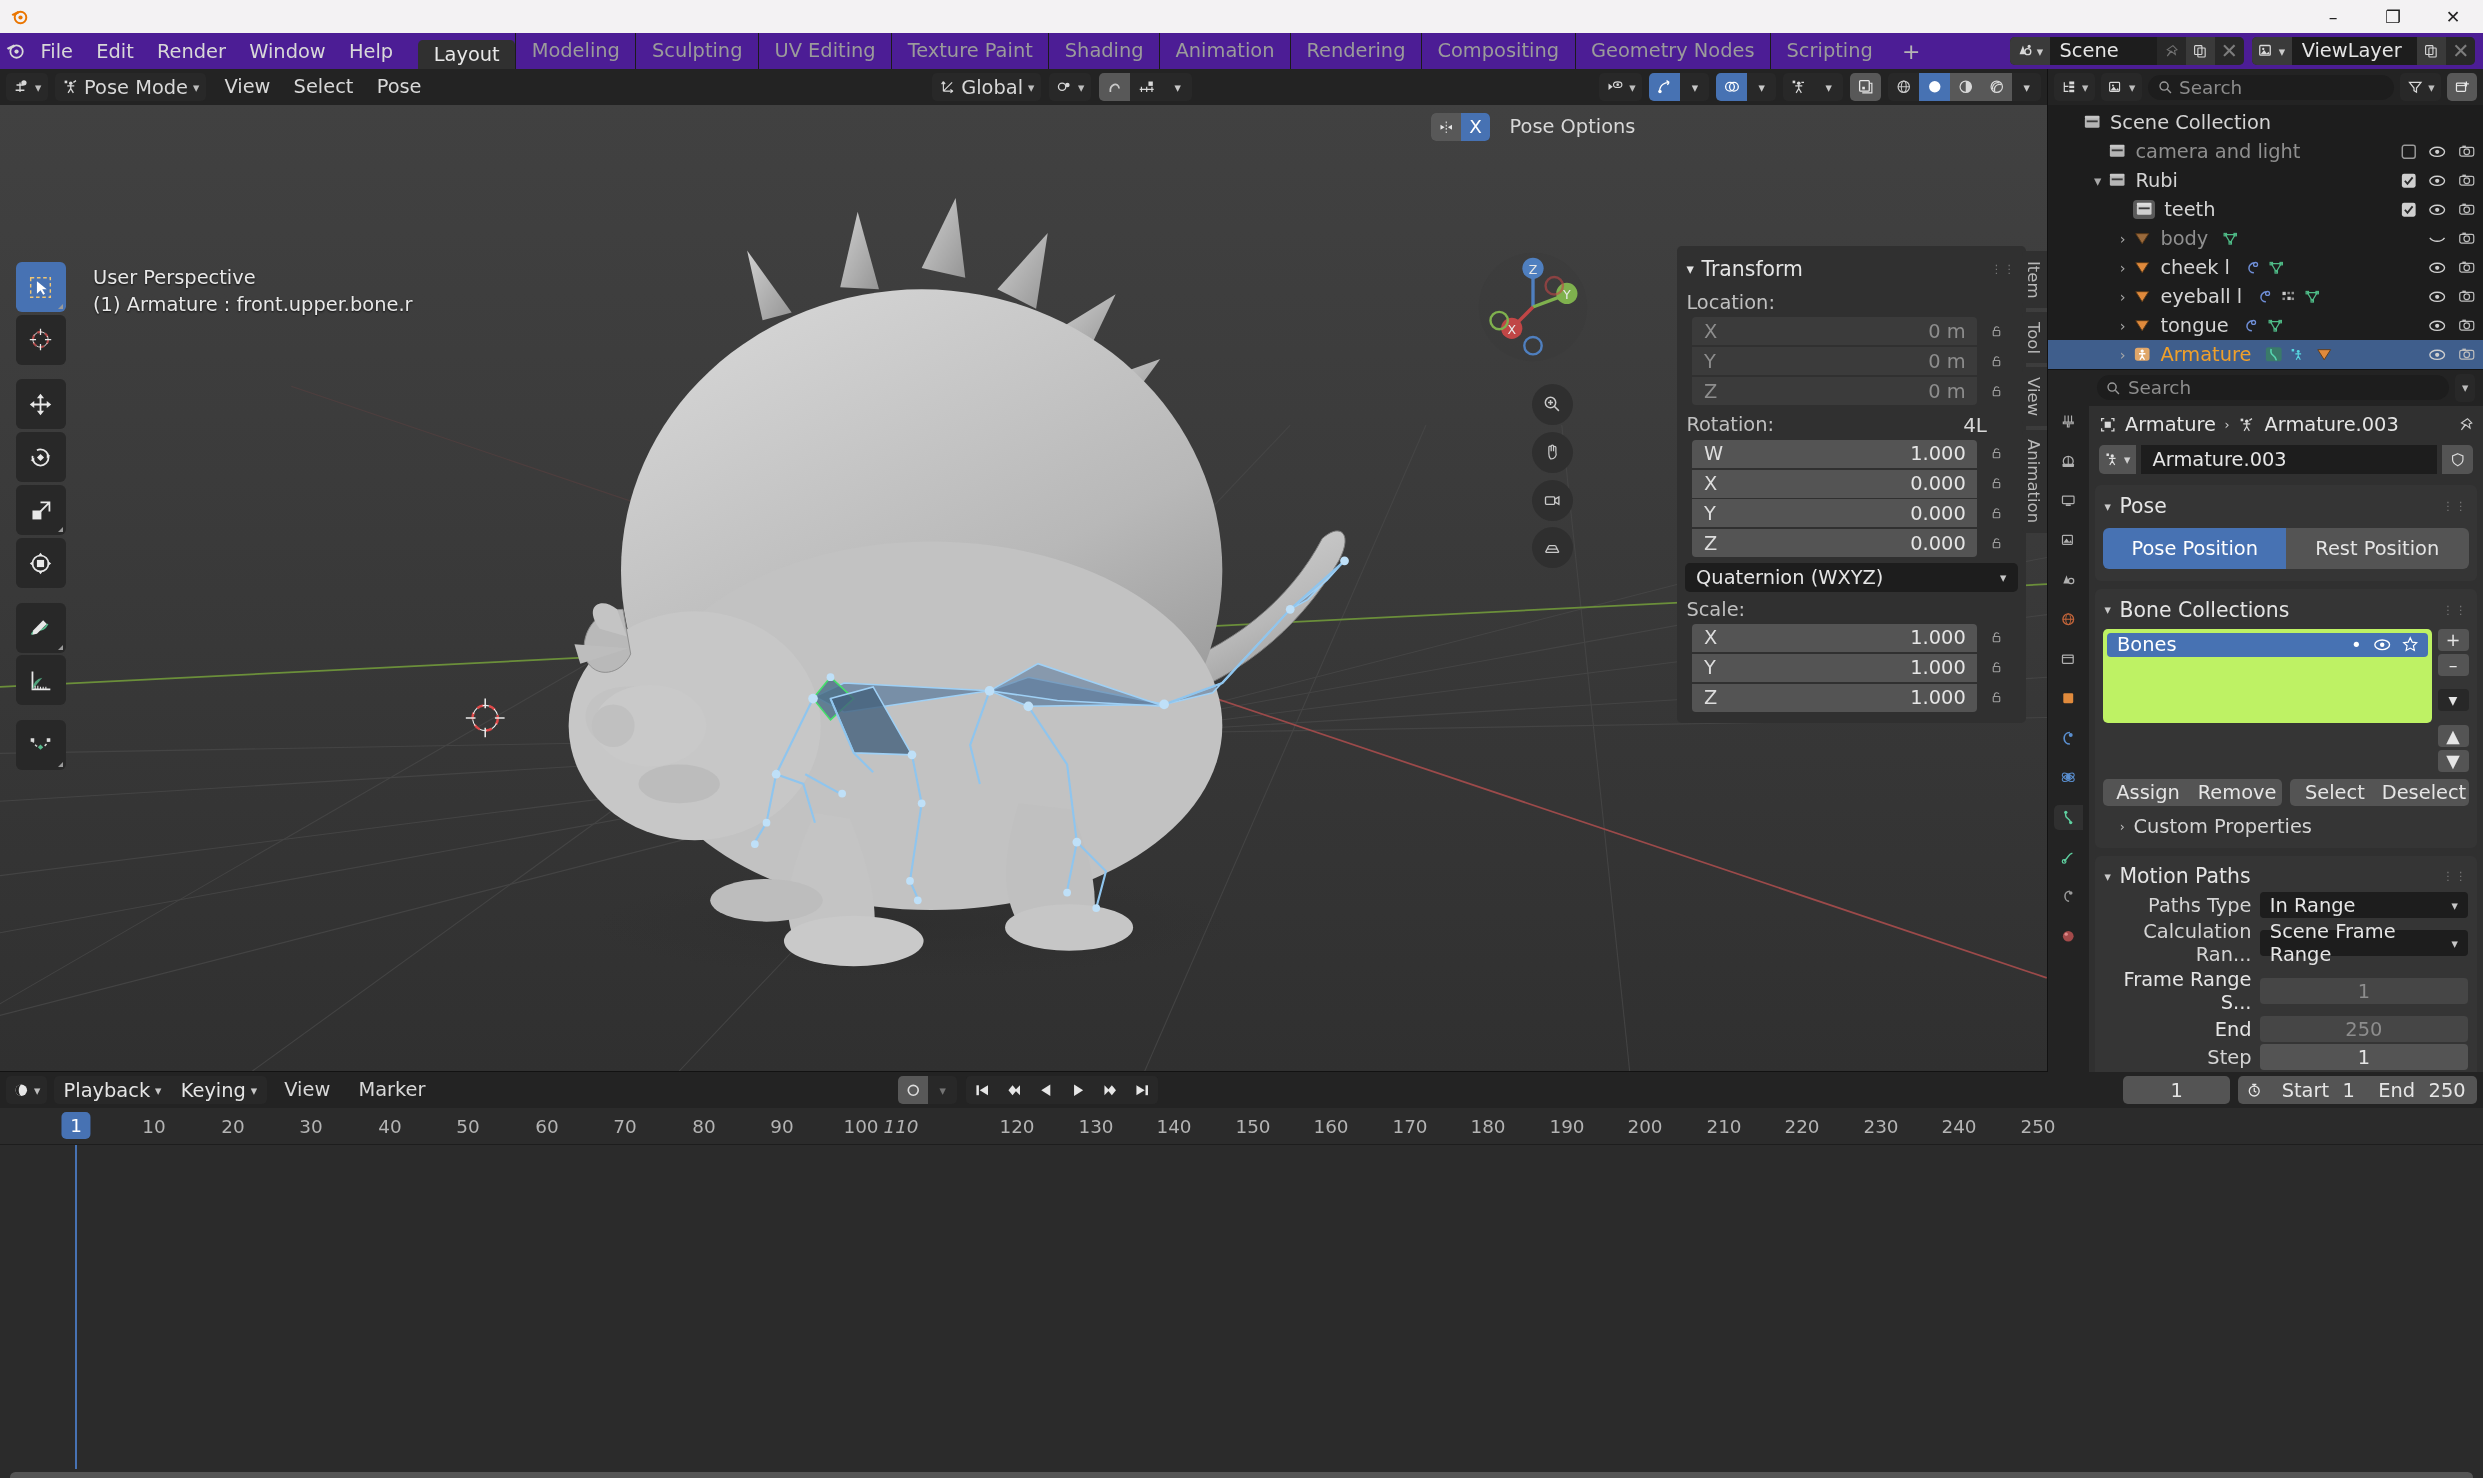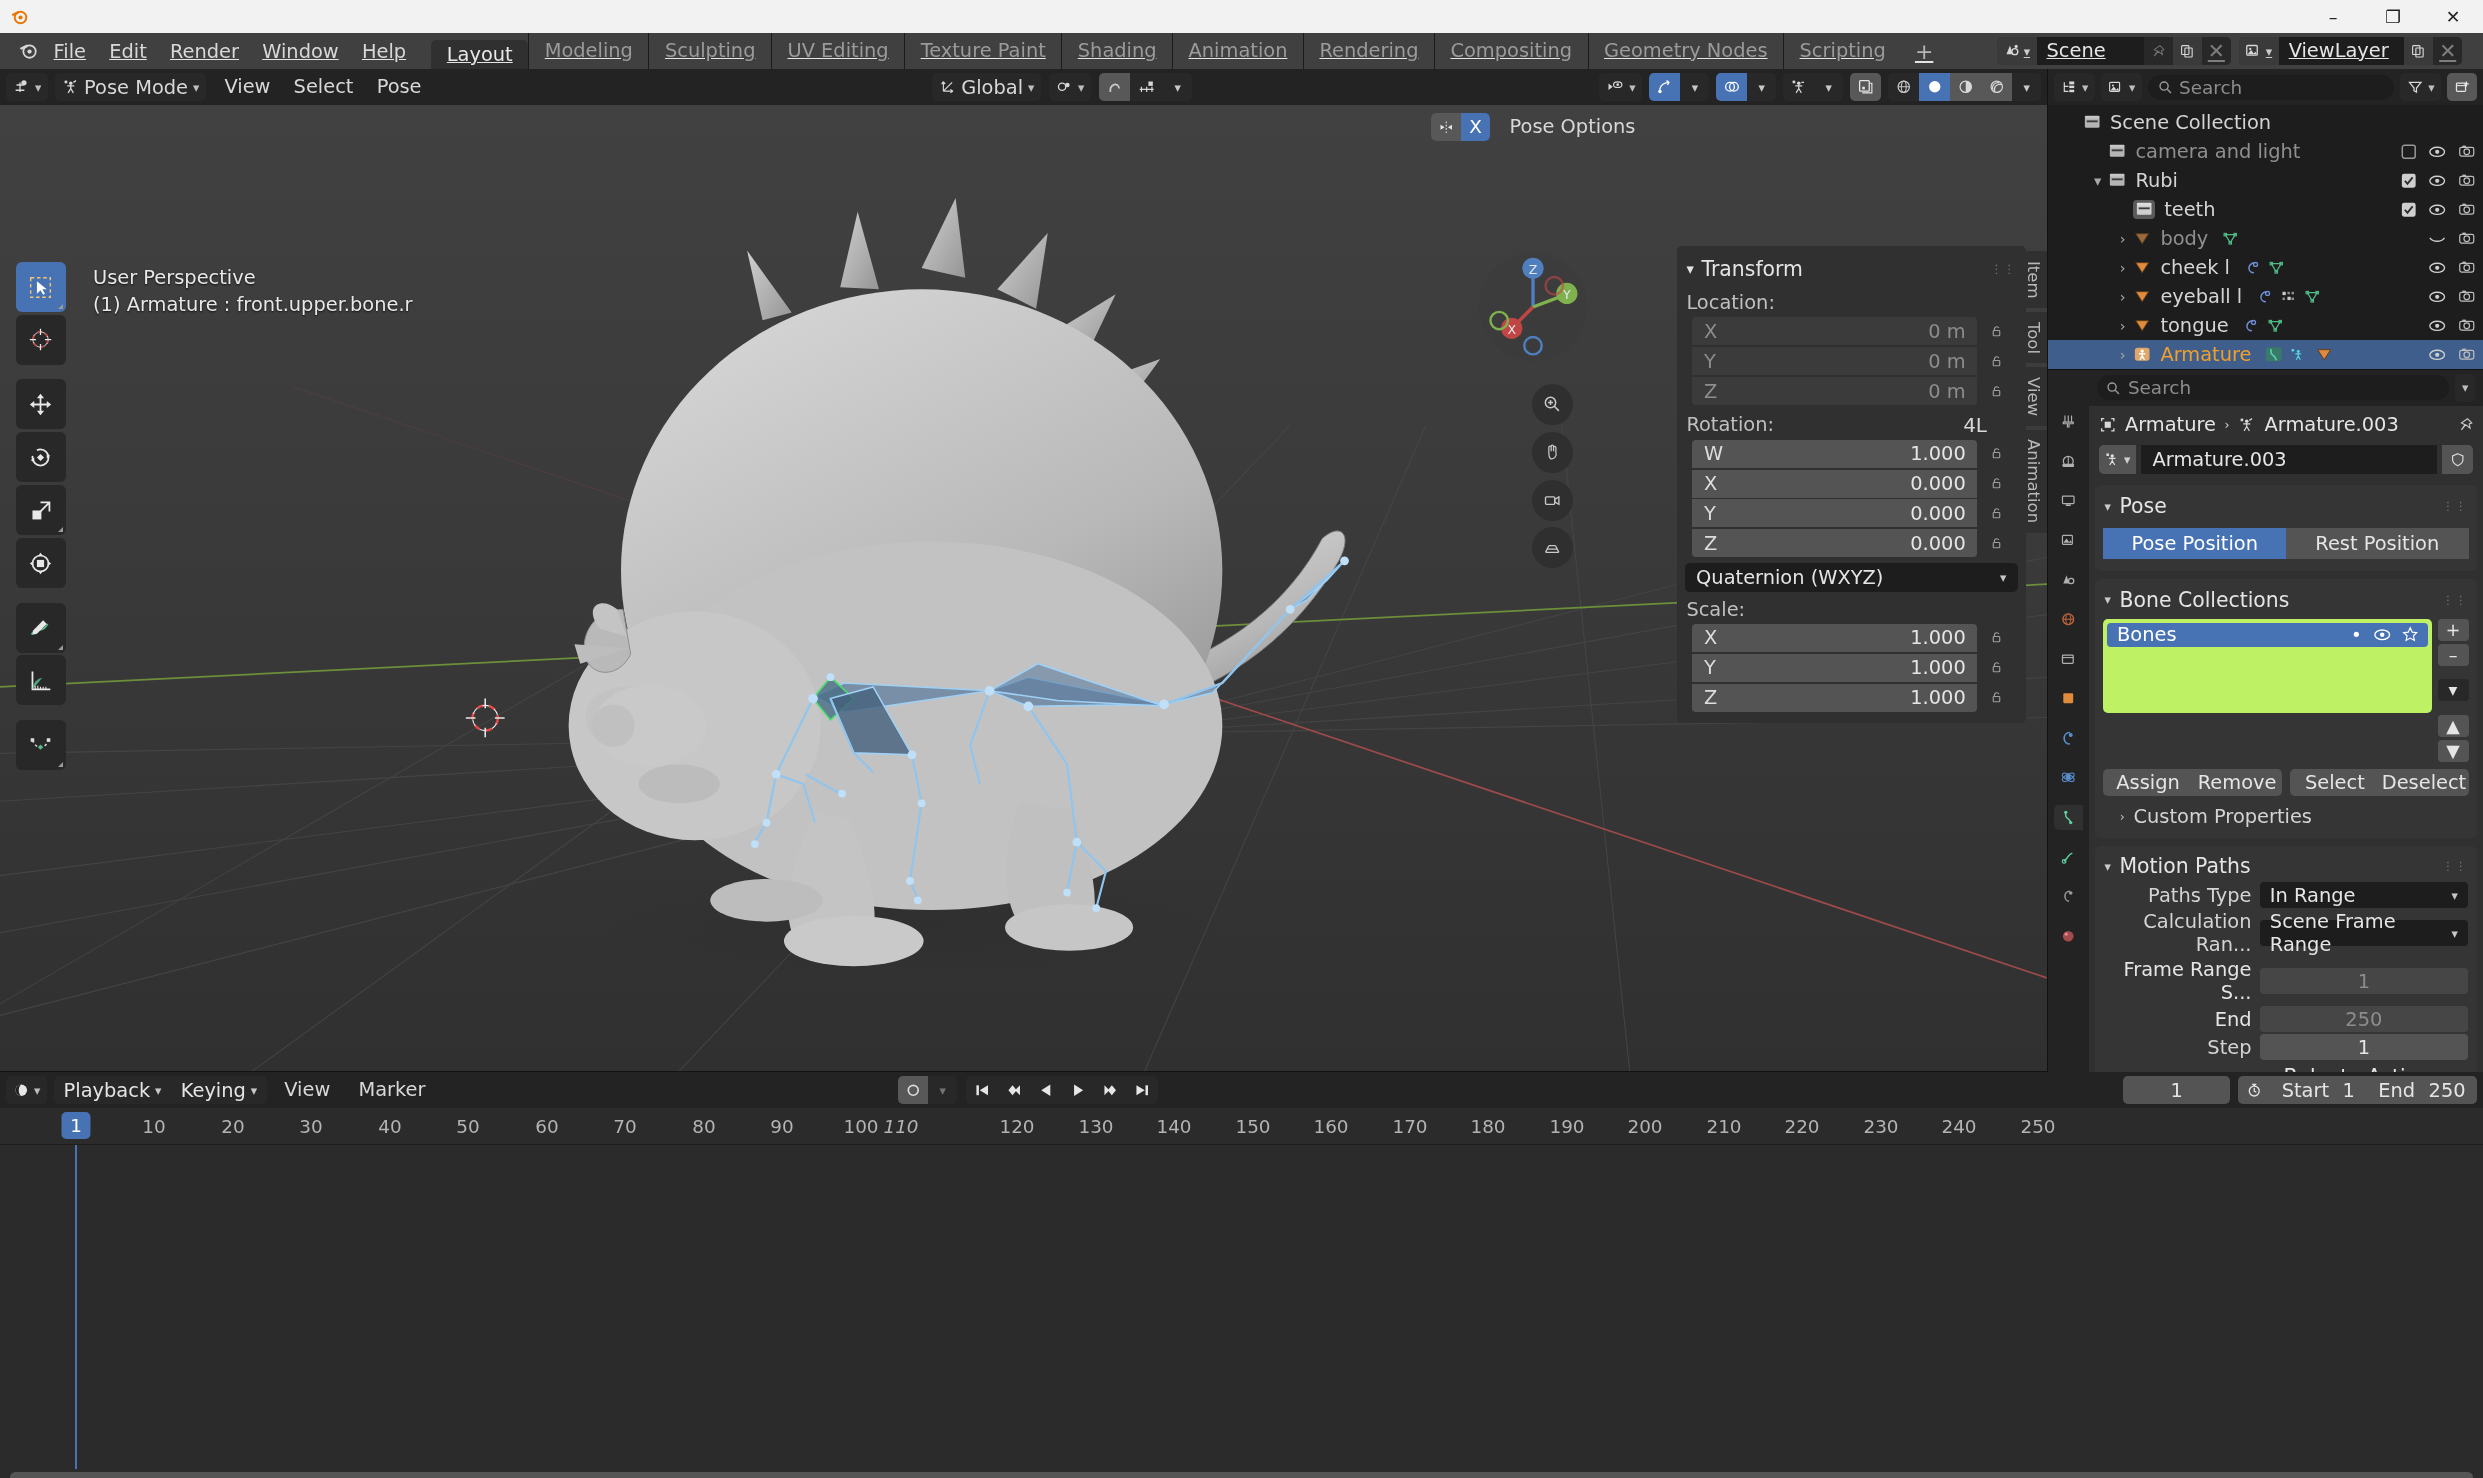--- a/index.html
+++ b/index.html
@@ -10,22 +10,22 @@
   
   #titlebar { height:33px; background:#f3f2f3; color:#1a1a1a; display:flex;
     align-items:center; font-size:18.4px; padding-left:9.7px; position:relative; }
   #titlebar .blender-logo { width:19.4px; height:19.4px; margin-right:8.7px; flex:0 0 auto; }
   #titlebar .ttext { white-space:nowrap; overflow:hidden; }
   #winbtns { margin-left:auto; display:flex; height:33px; }
   #winbtns div { width:60px; height:33px; display:flex; align-items:center;
     justify-content:center; color:#222; font-size:17.5px; }
 
   
-  #topbar { height:36px; background:#404040; display:flex; align-items:center;
-    padding:0 15px; position:relative;text-decoration:underline; }
+  #topbar { height:36px; background:#4c1d95; display:flex; align-items:center;
+    padding:0 2px; position:relative; }
   .tb-logo { width:27px; height:27px; display:flex; align-items:center; justify-content:center; }
   .menu-item { padding:0 11.6px; height:27px; line-height:27px; font-size:19.4px;
     color:#d8d8d8; border-radius:3.9px; }
   .ws-tabs { display:flex; align-items:center; margin-left:13.6px; height:36px; }
   .ws-tab { padding:0 15.5px; height:36px; line-height:36px; font-size:19.4px; color:#9b9b9b;
     border-left:1px solid #1b1b1b; }
   .ws-tab.active { color:#e8e8e8; background:#303030; border-radius:4.9px 4.9px 0 0;
     height:29px; line-height:29px; margin-top:6.8px; border-left:none; }
   .ws-plus { color:#b5b5b5; font-size:22px; padding:0 13.6px; }
   #topbar-right { margin-left:auto; display:flex; align-items:center; gap:7.8px; padding-right:5.8px; }
@@ -135,21 +135,21 @@
   .pr-namerow { display:flex; align-items:center; gap:4.9px; padding:1.9px 9.7px 7.8px; }
   .pr-nameicon { background:#545454; border-radius:4.9px 0 0 4.9px; height:29px;
     display:flex; align-items:center; padding:0 5.8px; gap:2.9px; }
   .pr-namefield { flex:1; background:#1d1d1d; height:29px; display:flex; align-items:center;
     padding:0 11.6px; font-size:19.4px; }
   .pr-shield { background:#545454; width:31px; height:29px; border-radius:0 4.9px 4.9px 0;
     display:flex; align-items:center; justify-content:center; }
   .pr-panel { background:#353535; margin:3.9px 5.8px; border-radius:5.8px; padding:5.8px 0; }
   .pr-ptitle { display:flex; align-items:center; gap:8.7px; padding:2.9px 9.7px; font-size:20.4px; }
   .pr-dots { margin-left:auto; color:#777; letter-spacing:1px; font-size:11.6px; }
-  .pr-toggle2 { display:flex; margin:6.8px 8.7px; height:31px; border-radius:0; overflow:hidden; }
+  .pr-toggle2 { display:flex; margin:6.8px 8.7px; height:41px; border-radius:6px; overflow:hidden; }
   .pr-toggle2 > div { flex:1; display:flex; align-items:center; justify-content:center;
     font-size:19.4px; background:#545454; }
   .pr-toggle2 > div.on { background:#4772b3; color:#fff; }
   .bc-wrap { display:flex; gap:5.8px; padding:3.9px 8.7px 0; }
   .bc-list { flex:1; background:#bef264; border-radius:4.9px; height:94px; padding:3.9px; }
   .bc-item { background:#4772b3; border-radius:3.9px; height:24px; display:flex;
     align-items:center; padding:0 9.7px; font-size:19.4px; color:#fff; }
   .bc-item .ic { margin-left:auto; display:flex; gap:10.7px; align-items:center; }
   .bc-side { width:31px; display:flex; flex-direction:column; gap:2.9px; }
   .bc-btn { background:#545454; border-radius:3.9px; height:22px; display:flex;

